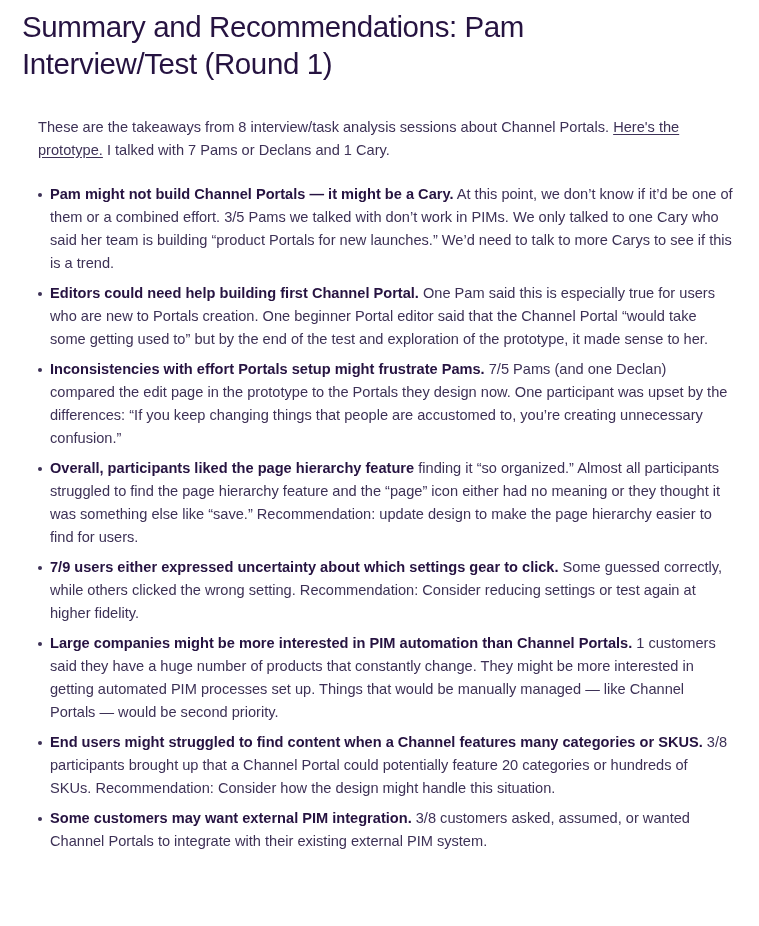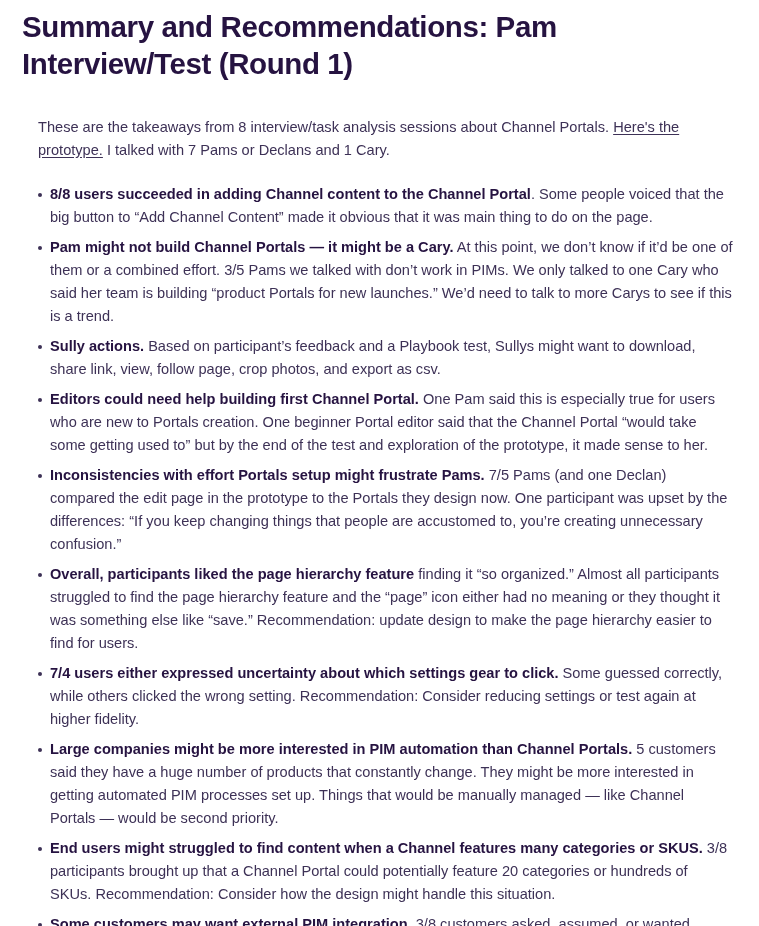--- a/index.html
+++ b/index.html
@@ -17,21 +17,21 @@
     width: 759px;
     box-sizing: border-box;
     padding: 8px 26px 14px 22px;
     background: #ffffff;
   }
   .doc-title {
     margin: 0;
     padding: 0;
     font-size: 29.5px;
     line-height: 37px;
-    font-weight: 700;
+    font-weight: 400;
     letter-spacing: -0.4px;
     color: #261341;
     max-width: 600px;
   }
   .intro {
     margin: 16px;
     padding: 0;
     font-size: 14.6px;
     line-height: 23px;
     color: #3d3156;
@@ -83,25 +83,23 @@
 
 <div class="page">
 
   <h1 class="doc-title">Summary and Recommendations: Pam Interview/Test (Round 1)</h1>
 
   <p class="intro">
     <span>These are the takeaways from 8 interview/task analysis sessions about Channel Portals. </span><a class="inline-link">Here's the prototype.</a><span> I talked with 7 Pams or Declans and 1 Cary.</span>
   </p>
 
   <ul class="findings">
-      <li><span class="li-lead">8/8 users succeeded in adding Channel content to the Channel Portal</span><span class="li-rest">. Some people voiced that the big button to “Add Channel Content” made it obvious that it was main thing to do on the page.</span></li>
       <li><span class="li-lead">Pam might not build Channel Portals — it might be a Cary.</span><span class="li-rest"> At this point, we don’t know if it’d be one of them or a combined effort. 3/5 Pams we talked with don’t work in PIMs. We only talked to one Cary who said her team is building “product Portals for new launches.” We’d need to talk to more Carys to see if this is a trend.</span></li>
-      <li><span class="li-lead">Sully actions.</span><span class="li-rest"> Based on participant’s feedback and a Playbook test, Sullys might want to download, share link, view, follow page, crop photos, and export as csv.</span></li>
       <li><span class="li-lead">Editors could need help building first Channel Portal.</span><span class="li-rest"> One Pam said this is especially true for users who are new to Portals creation. One beginner Portal editor said that the Channel Portal “would take some getting used to” but by the end of the test and exploration of the prototype, it made sense to her.</span></li>
       <li><span class="li-lead">Inconsistencies with effort Portals setup might frustrate Pams.</span><span class="li-rest"> 7/5 Pams (and one Declan) compared the edit page in the prototype to the Portals they design now. One participant was upset by the differences: “If you keep changing things that people are accustomed to, you’re creating unnecessary confusion.”</span></li>
       <li><span class="li-lead">Overall, participants liked the page hierarchy feature</span><span class="li-rest"> finding it “so organized.” Almost all participants struggled to find the page hierarchy feature and the “page” icon either had no meaning or they thought it was something else like “save.” Recommendation: update design to make the page hierarchy easier to find for users.</span></li>
-      <li><span class="li-lead">7/4 users either expressed uncertainty about which settings gear to click.</span><span class="li-rest"> Some guessed correctly, while others clicked the wrong setting. Recommendation: Consider reducing settings or test again at higher fidelity.</span></li>
-      <li><span class="li-lead">Large companies might be more interested in PIM automation than Channel Portals.</span><span class="li-rest"> 5 customers said they have a huge number of products that constantly change. They might be more interested in getting automated PIM processes set up. Things that would be manually managed — like Channel Portals — would be second priority.</span></li>
+      <li><span class="li-lead">7/9 users either expressed uncertainty about which settings gear to click.</span><span class="li-rest"> Some guessed correctly, while others clicked the wrong setting. Recommendation: Consider reducing settings or test again at higher fidelity.</span></li>
+      <li><span class="li-lead">Large companies might be more interested in PIM automation than Channel Portals.</span><span class="li-rest"> 1 customers said they have a huge number of products that constantly change. They might be more interested in getting automated PIM processes set up. Things that would be manually managed — like Channel Portals — would be second priority.</span></li>
       <li><span class="li-lead">End users might struggled to find content when a Channel features many categories or SKUS.</span><span class="li-rest"> 3/8 participants brought up that a Channel Portal could potentially feature 20 categories or hundreds of SKUs. Recommendation: Consider how the design might handle this situation.</span></li>
       <li><span class="li-lead">Some customers may want external PIM integration.</span><span class="li-rest"> 3/8 customers asked, assumed, or wanted Channel Portals to integrate with their existing external PIM system.</span></li>
     </ul>
 
 </div>
 
 </body></html>

